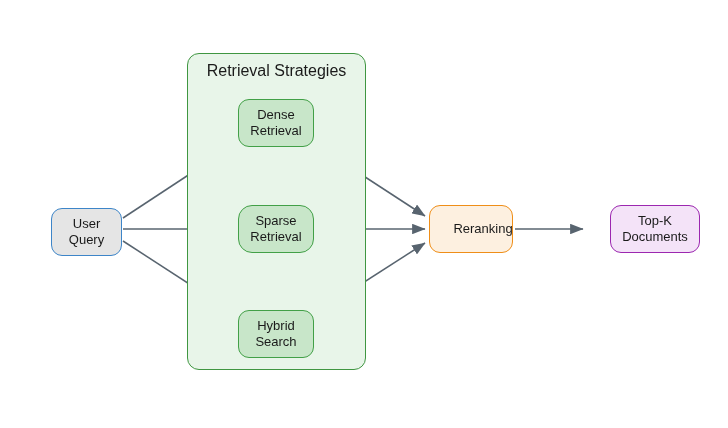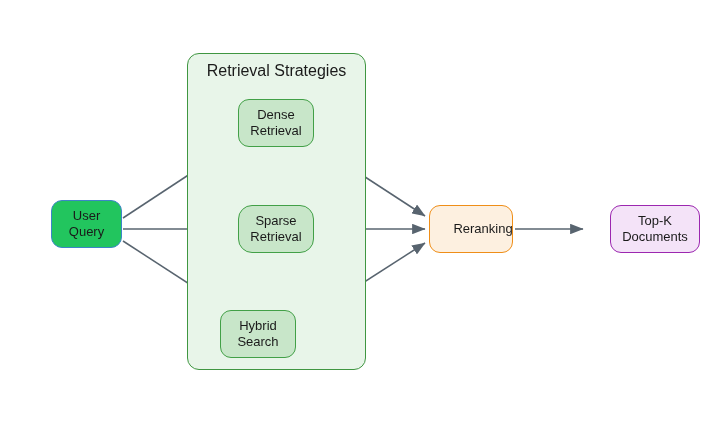--- a/index.html
+++ b/index.html
@@ -79,26 +79,26 @@
         <line x1="316" y1="313" x2="425" y2="243" stroke="#58646f" stroke-width="1.5" marker-end="url(#arrowhead)"></line>
         <line x1="515" y1="229" x2="583" y2="229" stroke="#58646f" stroke-width="1.5" marker-end="url(#arrowhead)"></line>
       </g>
   </svg>
 
   <div id="clusters-group">
       <div class="cluster" style="left: 187px; top: 53px; width: 179px; height: 317px; background: rgb(232, 245, 233); border-color: rgb(63, 150, 65);"></div>
       <div class="cluster-title" style="left: 187px; top: 62px; width: 179px;">Retrieval Strategies</div>
     </div>
   <div id="nodes-group">
-      <div class="node" style="left: 51px; top: 200px; width: 71px; height: 48px; background: #22c55e; border-color: rgb(61, 133, 200);">User
+      <div class="node" style="left: 51px; top: 208px; width: 71px; height: 48px; background: #e5e5e5; border-color: rgb(61, 133, 200);">User
 Query</div>
       <div class="node" style="left: 238px; top: 99px; width: 76px; height: 48px; background: rgb(200, 230, 201); border-color: rgb(66, 160, 71);">Dense
 Retrieval</div>
       <div class="node" style="left: 238px; top: 205px; width: 76px; height: 48px; background: rgb(200, 230, 201); border-color: rgb(66, 160, 71); border-radius: 14px;">Sparse
 Retrieval</div>
-      <div class="node" style="left: 220px; top: 310px; width: 76px; height: 48px; background: rgb(200, 230, 201); border-color: rgb(66, 160, 71);">Hybrid
+      <div class="node" style="left: 238px; top: 310px; width: 76px; height: 48px; background: rgb(200, 230, 201); border-color: rgb(66, 160, 71);">Hybrid
 Search</div>
       <div class="node" style="left: 429px; top: 205px; width: 84px; height: 48px; background: rgb(253, 240, 224); border-color: rgb(239, 142, 24); padding-left: 24px;">Reranking</div>
       <div class="node" style="left: 610px; top: 205px; width: 90px; height: 48px; background: rgb(244, 227, 248); border-color: rgb(156, 39, 176);">Top-K
 Documents</div>
     </div>
 
 </div>
 
 </body></html>

